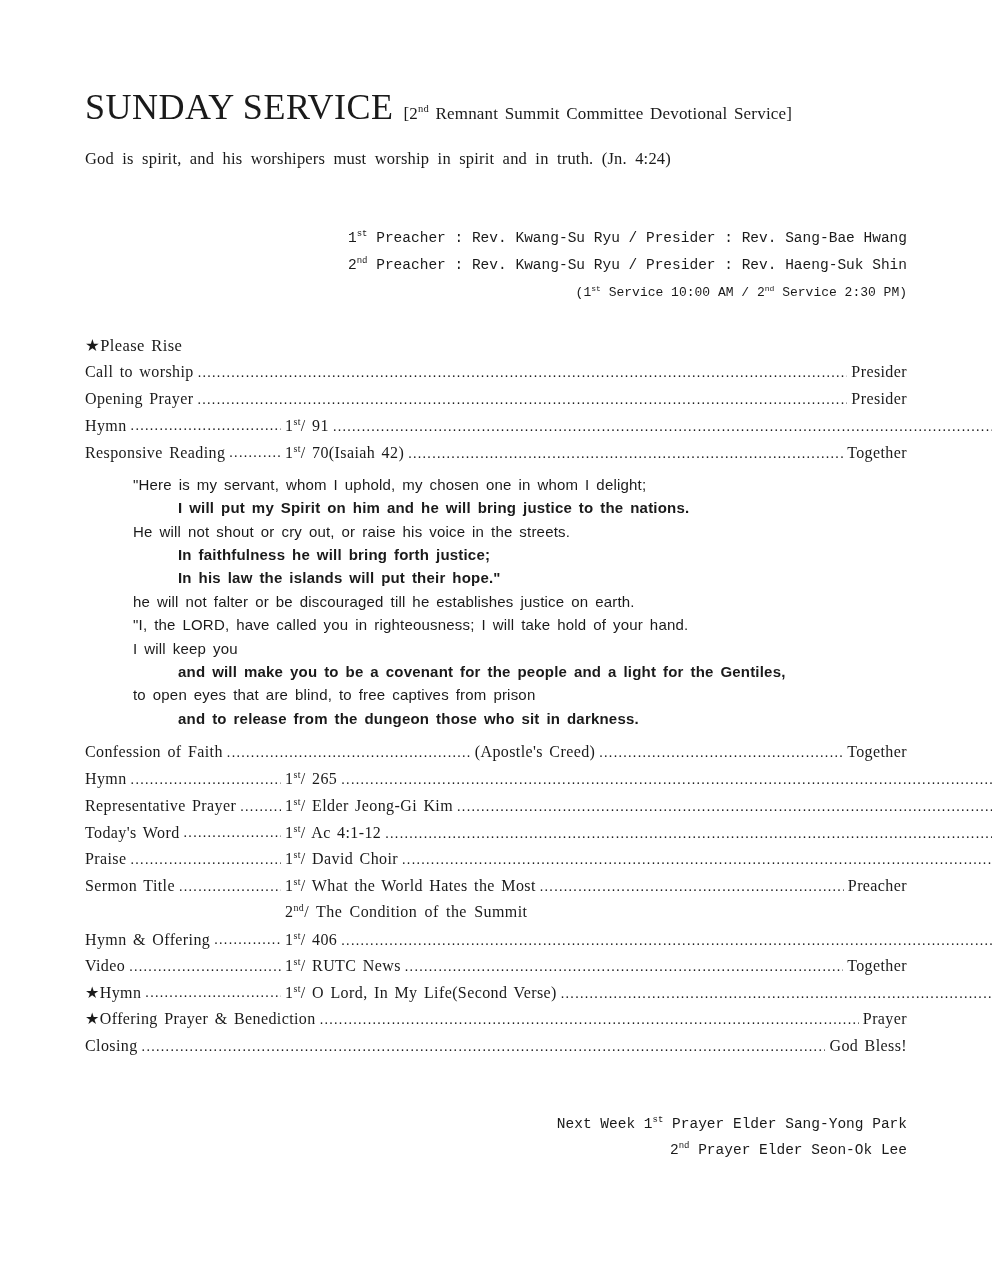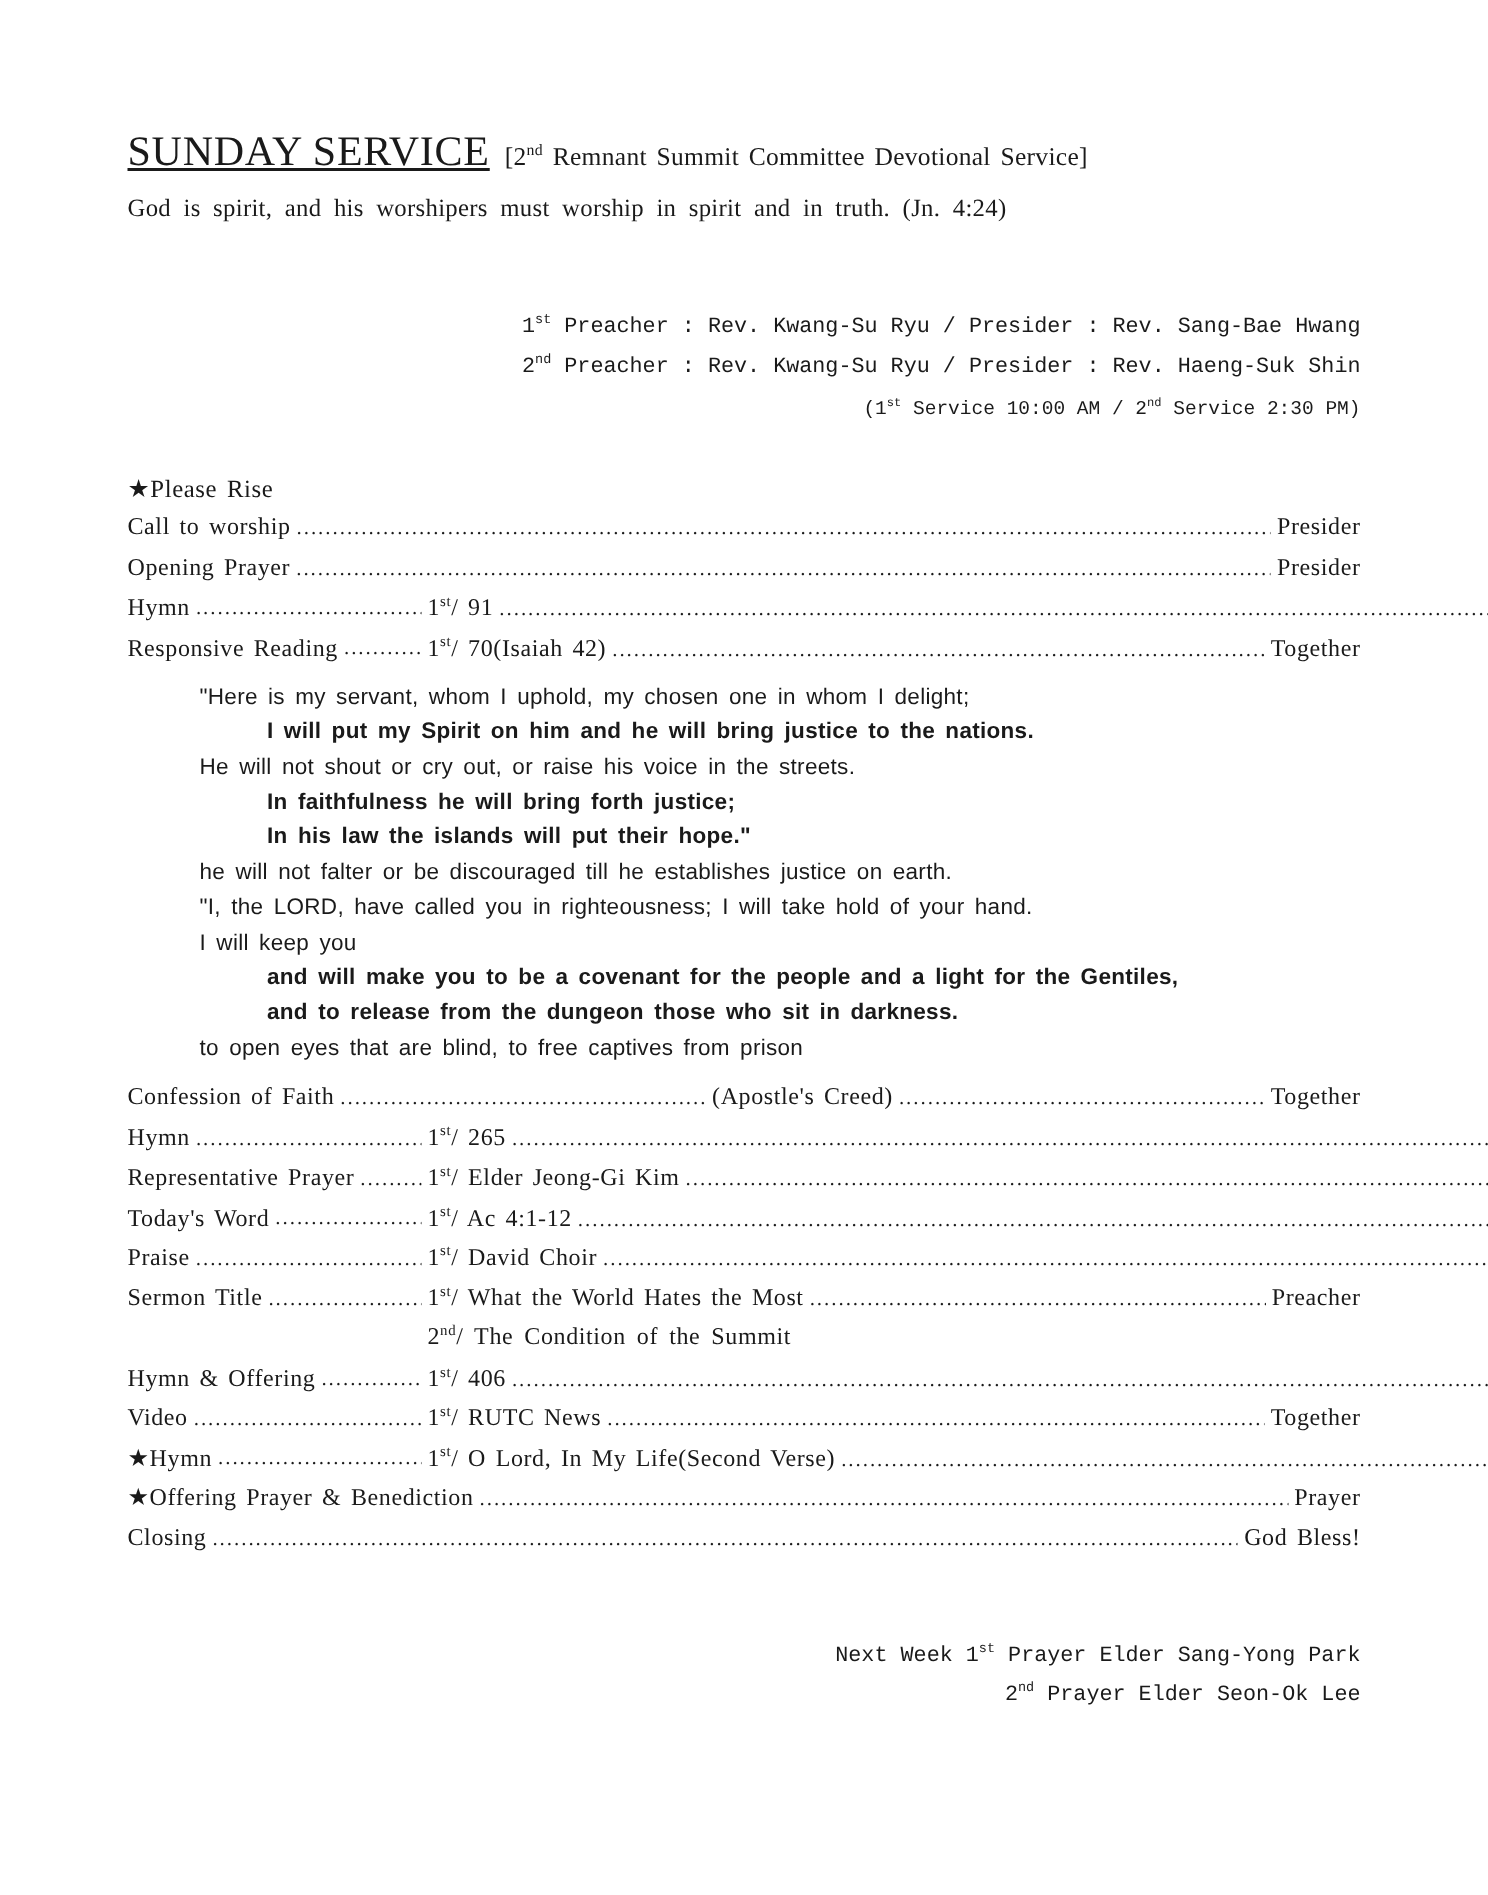--- a/index.html
+++ b/index.html
@@ -7,23 +7,23 @@
     width: 992px; height: 1263px;
     font-family: "Liberation Serif", serif;
     color: #1a1a1a;
     overflow: hidden;
   }
   .page { position: relative; width: 992px; height: 1263px; background: #fff; }
   .content { padding: 0 85px; }
 
   
   .title-line { margin-top: 86px; white-space: nowrap; }
-  .doc-title { font-size: 28px; letter-spacing: 0.5px; text-decoration: underline; }
+  .doc-title { font-size: 36px; letter-spacing: 0.5px; }
   .doc-subtitle { font-size: 17px; margin-left: 10px; letter-spacing: 0.2px; word-spacing: 2px; }
-  .doc-verse { font-size: 16.5px; margin-top: 11px; word-spacing: 4px; letter-spacing: 0.2px; }
+  .doc-verse { font-size: 16.5px; margin-top: 21px; word-spacing: 4px; letter-spacing: 0.2px; }
 
   
   .officiants {
     margin-top: 56px; text-align: right;
     font-family: "Liberation Mono", monospace;
     font-size: 14.5px; line-height: 27px; letter-spacing: 0px;
   }
   .officiants .times-line { font-size: 13px; }
 
   
@@ -114,22 +114,22 @@
     <div class="scripture">
         <div class="s-line i1">"Here is my servant, whom I uphold, my chosen one in whom I delight;</div>
         <div class="s-line i2 b">I will put my Spirit on him and he will bring justice to the nations.</div>
         <div class="s-line i1">He will not shout or cry out, or raise his voice in the streets.</div>
         <div class="s-line i2 b">In faithfulness he will bring forth justice;</div>
         <div class="s-line i2 b">In his law the islands will put their hope."</div>
         <div class="s-line i1">he will not falter or be discouraged till he establishes justice on earth.</div>
         <div class="s-line i1">"I, the LORD, have called you in righteousness; I will take hold of your hand.</div>
         <div class="s-line i1">I will keep you</div>
         <div class="s-line i2 b">and will make you to be a covenant for the people and a light for the Gentiles,</div>
+        <div class="s-line i1">to open eyes that are blind, to free captives from prison</div>
         <div class="s-line i2 b">and to release from the dungeon those who sit in darkness.</div>
-        <div class="s-line i1">to open eyes that are blind, to free captives from prison</div>
       </div>
 
     <div class="rows">
         <div class="row">
           <span class="seg">Confession of Faith</span>
           <span class="leader"></span>
           <span class="seg">(Apostle's Creed)</span>
           <span class="leader"></span>
           <span class="seg">Together</span>
         </div>

